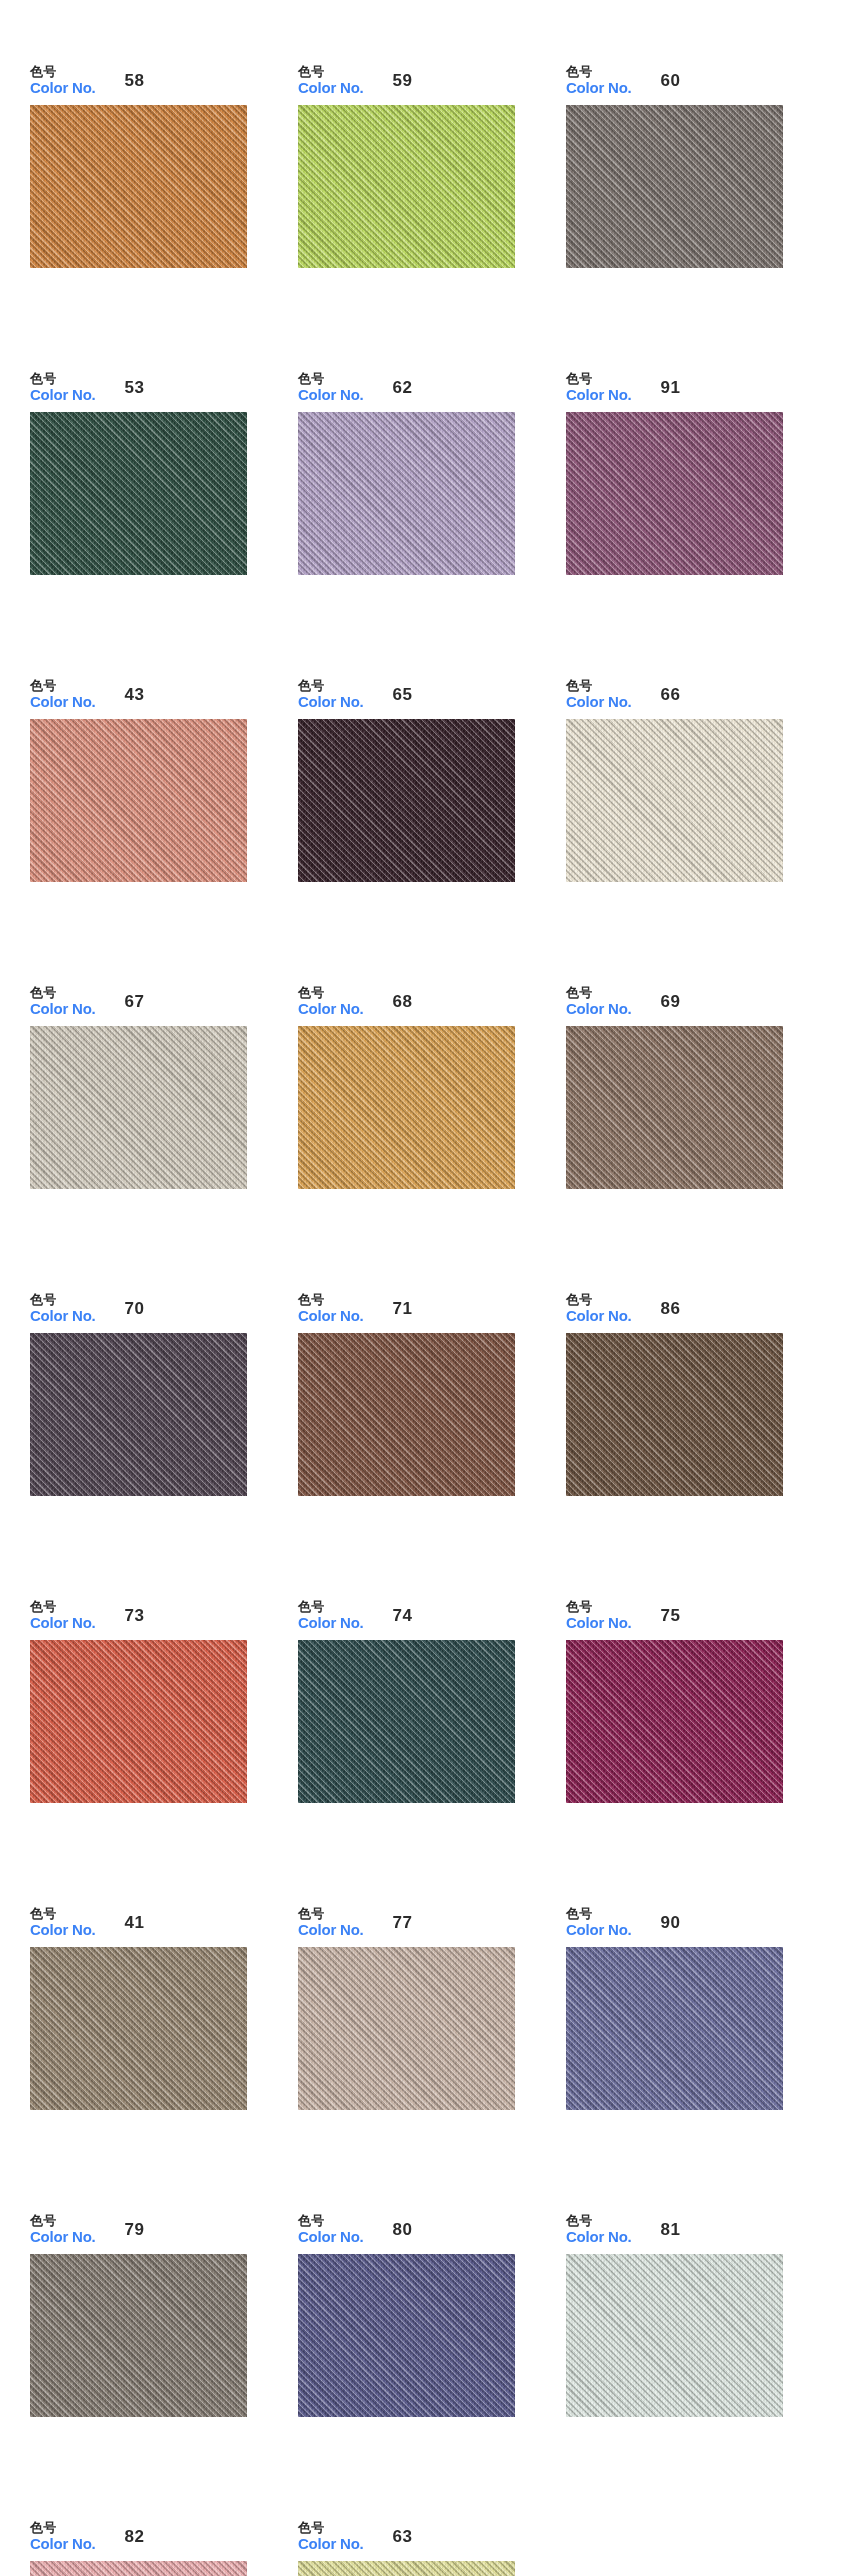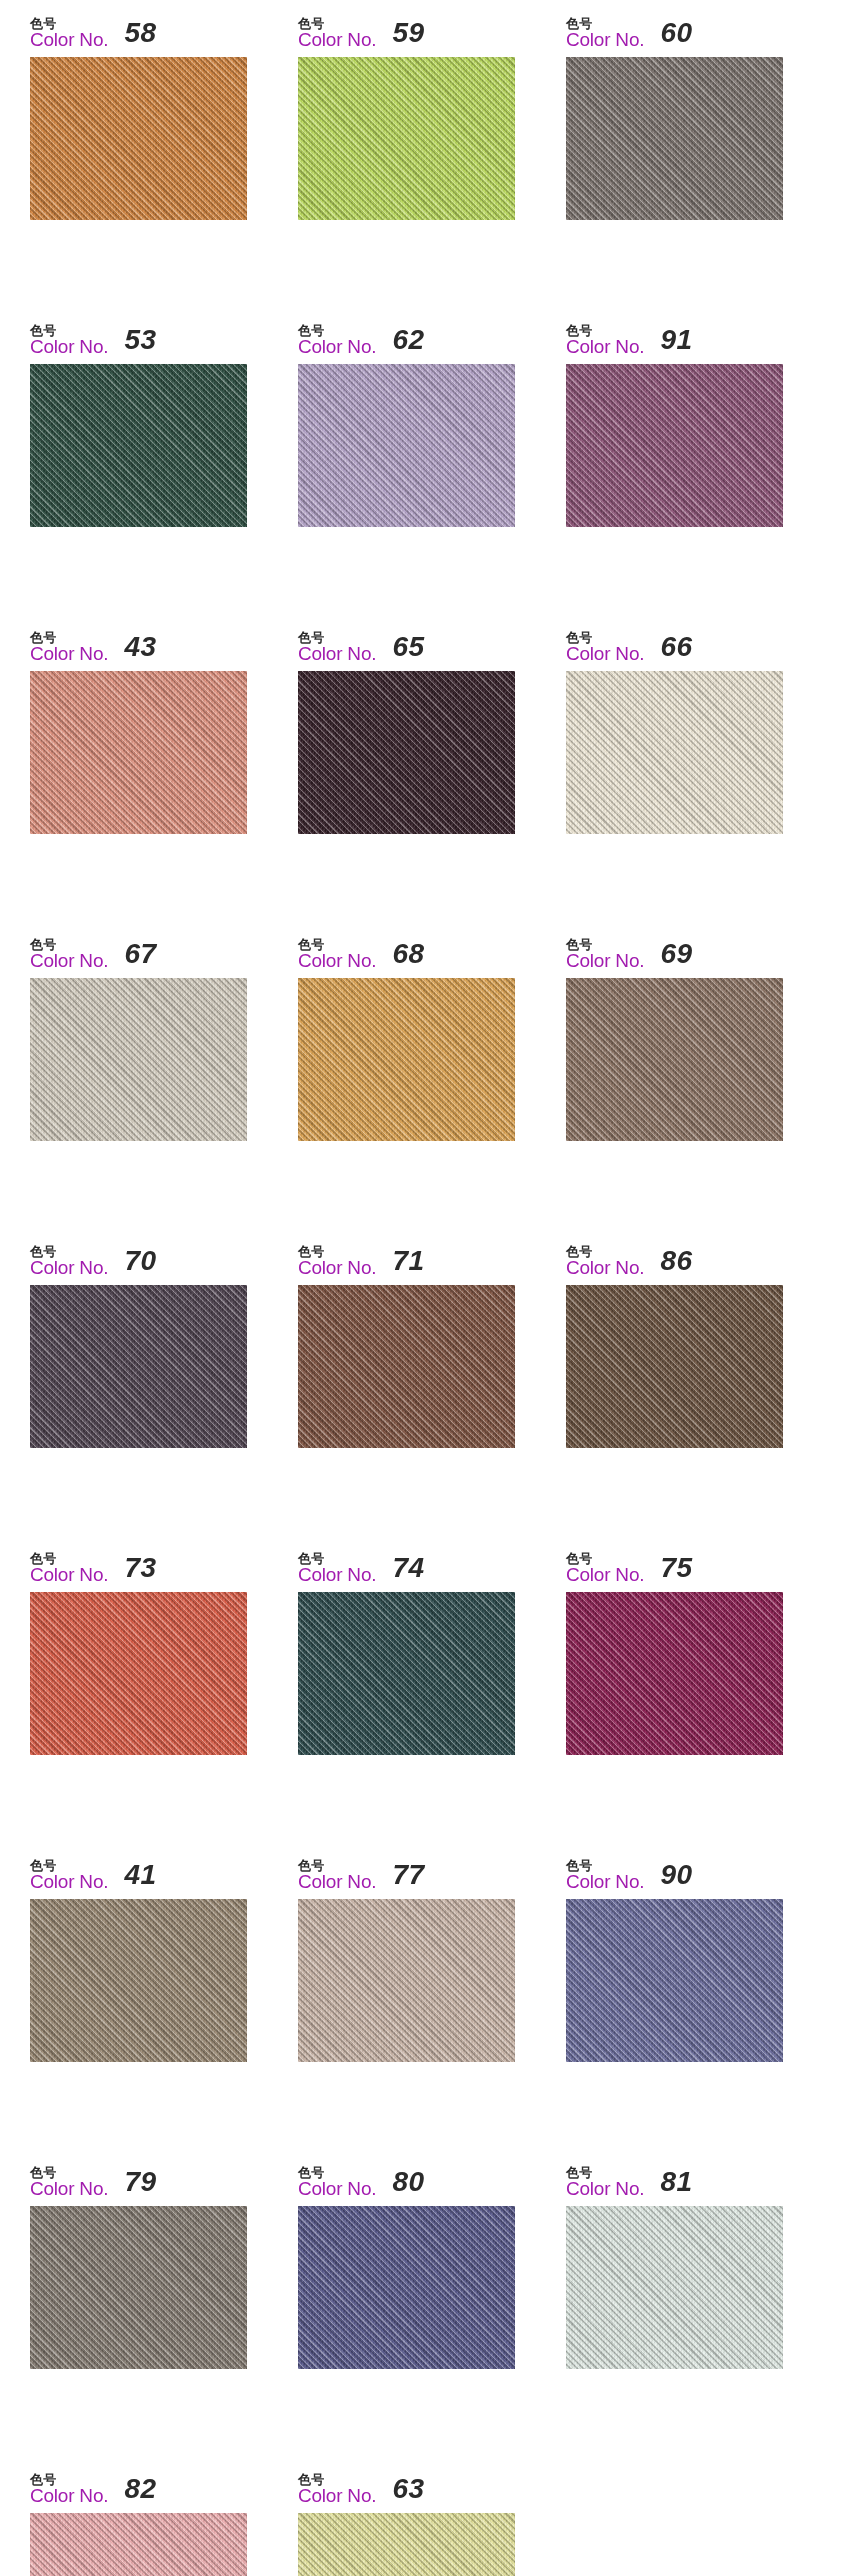--- a/index.html
+++ b/index.html
@@ -12,20 +12,21 @@
 
   .catalog {
     width: 850px;
     padding: 15.7px 23.6px 47px 23.6px;
   }
 
   .swatch-row {
     display: flex;
     width: 803px;
     margin-bottom: 103px;
+    margin-top: 48px;
   }
   .swatch-row:last-child { margin-bottom: 0; }
 
   .swatch-cell {
     width: 268px;
     flex: 0 0 268px;
   }
   .swatch-cell.empty { visibility: hidden; }
 
   .label-block {
@@ -37,38 +38,37 @@
   .label-cn {
     font-size: 13px;
     font-weight: 700;
     color: #2b2b2b;
     letter-spacing: 0.4px;
     line-height: 15.7px;
     display: block;
   }
 
   .label-en {
-    font-size: 19px;
-    font-weight: 400;
-    color: #a21caf;
+    font-size: 15px;
+    font-weight: 700;
+    color: #3b82f6;
     letter-spacing: -0.2px;
     line-height: 17.3px;
     display: block;
   }
 
   .color-no {
     position: absolute;
     left: 101px;
     top: 3.1px;
-    font-size: 28px;
+    font-size: 17px;
     font-weight: 700;
     color: #2b2b2b;
     letter-spacing: 0.4px;
     line-height: 27px;
-    font-style: italic;
   }
 
   .swatch {
     position: relative;
     width: 217px;
     height: 163px;
     margin-left: 6.3px;
     overflow: hidden;
     background-repeat: repeat;
   }

